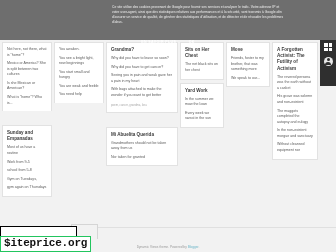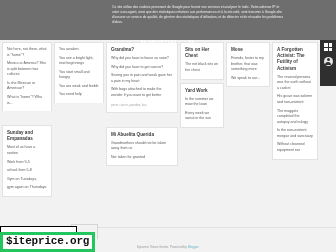--- a/index.html
+++ b/index.html
@@ -188,21 +188,21 @@
     text-decoration: none;
   }
 
   
   #watermark {
     position: absolute;
     left: 0;
     bottom: 0;
     z-index: 60;
     background: #ffffff;
-    border: 3px solid #22c55e;
+    border: 1px solid #22c55e;
     padding: 1px 3px 2px 3px;
     font-family: "Liberation Mono", monospace;
     font-size: 11px;
     font-weight: bold;
     color: #111111;
     letter-spacing: -0.2px;
     line-height: 1;
   }
   #watermark-box {
     position: absolute;

